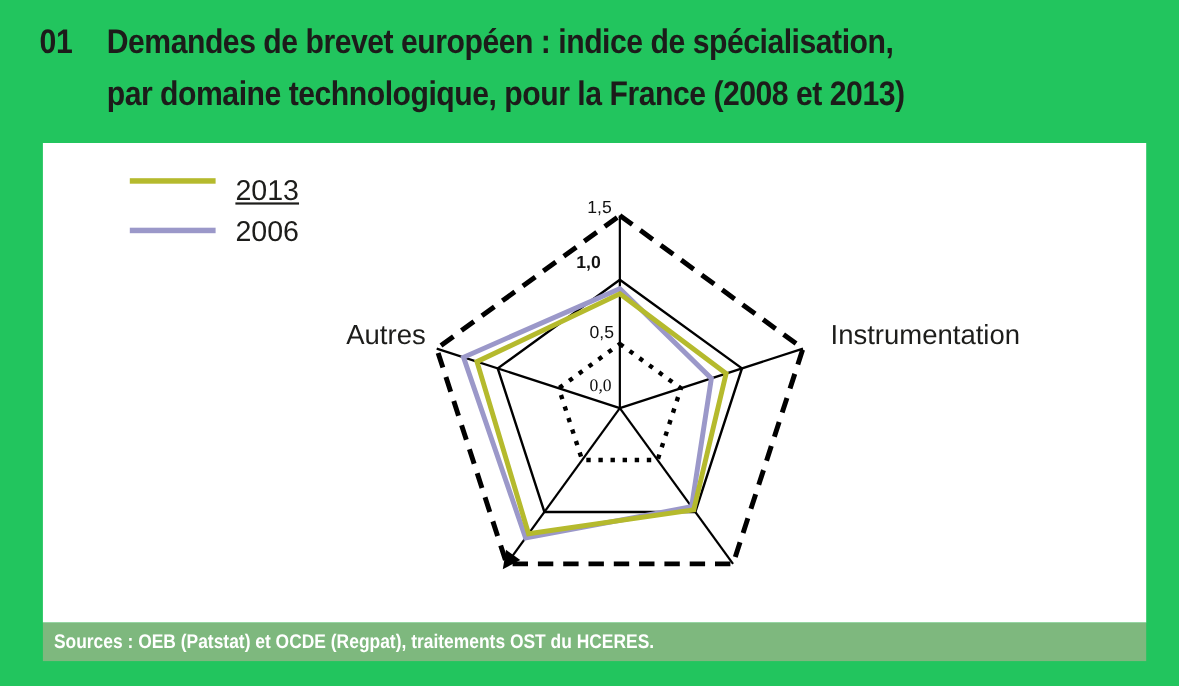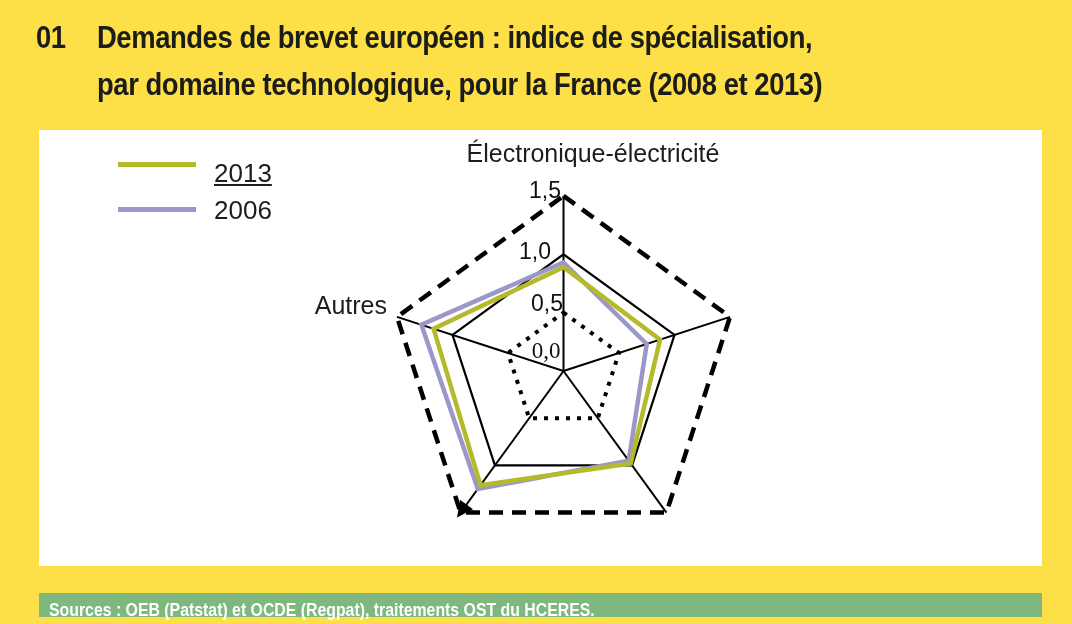--- a/index.html
+++ b/index.html
@@ -1,16 +1,16 @@
 <!DOCTYPE html>
 <html><head>
 <meta charset="utf-8">
 <style>
   html,body{margin:0;padding:0;}
-  #page{position:relative;width:1072px;height:624px;background:#fde047;
+  #page{position:relative;width:1072px;height:624px;background:#22c55e;
         font-family:"Liberation Sans","DejaVu Sans",sans-serif;overflow:hidden;}
 
   
   .title-num{position:absolute;left:36px;top:14px;font-weight:bold;font-size:31px;
              line-height:47px;color:#1c1c1a;letter-spacing:-0.5px;
              transform:scaleX(0.885);transform-origin:left top;}
   .title-text{position:absolute;left:97px;top:14px;font-weight:bold;font-size:31px;
               line-height:47px;color:#1c1c1a;letter-spacing:-0.5px;white-space:nowrap;
               transform:scaleX(0.885);transform-origin:left top;}
 
@@ -30,28 +30,28 @@
 
   
   .axis-label{position:absolute;font-size:25px;color:#1d1d1b;white-space:nowrap;}
   .axis-label.cat0{left:593px;top:139px;transform:translateX(-50%);}
   .axis-label.cat1{left:755px;top:291px;}
   .axis-label.cat2{left:679px;top:531px;}
   .axis-label.cat3{left:104px;top:531px;}
   .axis-label.cat4{left:375px;top:291px;transform:translateX(-100%);margin-left:12px;}
 
   
-  .tick{position:absolute;font-size:23px;color:#111;transform:translate(-50%,-50%);white-space:nowrap;}
+  .tick{position:absolute;font-size:16px;color:#111;transform:translate(-50%,-50%);white-space:nowrap;}
   .tick.t3{left:545px;top:190px;}
-  .tick.t2{left:535px;top:251px;}
+  .tick.t2{left:535px;top:240px;font-weight:bold;}
   .tick.t1{left:547px;top:303px;text-align:right;}
   .tick.t0{left:546px;top:351px;font-family:Liberation Serif, serif;}
 
   
-  .source-bar{position:absolute;left:39px;top:566px;width:1003px;height:24px;margin-top:27px;}
+  .source-bar{position:absolute;left:39px;top:566px;width:1003px;height:35px;}
   .source-text{position:absolute;left:10px;top:0;line-height:35px;font-weight:bold;
                font-size:18px;color:#ffffff;white-space:nowrap;
                transform:scaleX(0.88);transform-origin:left center;}
 </style>
 </head>
 <body>
 
 <div id="page">
 
   <div class="title-num">01</div>
@@ -74,21 +74,21 @@
       <polygon points="457.1,517.5 460.0,499.8 473.0,509.2" fill="#000000"></polygon>
       <polygon points="563.5,262.5 646.7,344.0 628.7,460.7 477.8,489.0 421.4,324.8" fill="none" stroke="#9b98c9" stroke-width="4.5" stroke-miterlimit="10"></polygon>
       <polygon points="563.5,267.1 660.1,339.6 630.7,463.5 480.5,485.2 433.6,328.8" fill="none" stroke="#b5ba2d" stroke-width="4.5" stroke-miterlimit="10"></polygon>
     </svg>
 
   <div class="legend-swatch row1" style="background: rgb(181, 186, 45);"></div>
   <div class="legend-label row1">2013</div>
   <div class="legend-swatch row2" style="background: rgb(155, 152, 201);"></div>
   <div class="legend-label row2">2006</div>
 
-  <div class="axis-label cat0">Électronique-électricité</div>
+  <div class="axis-label cat1">Instrumentation</div>
   <div class="axis-label cat4">Autres</div>
 
   <div class="tick t3">1,5</div>
   <div class="tick t2">1,0</div>
   <div class="tick t1">0,5</div>
   <div class="tick t0">0,0</div>
 
   <div class="source-bar" style="background: rgb(126, 184, 126);">
     <div class="source-text" style="color: rgb(255, 255, 255);">Sources : OEB (Patstat) et OCDE (Regpat), traitements OST du HCERES.</div>
   </div>

